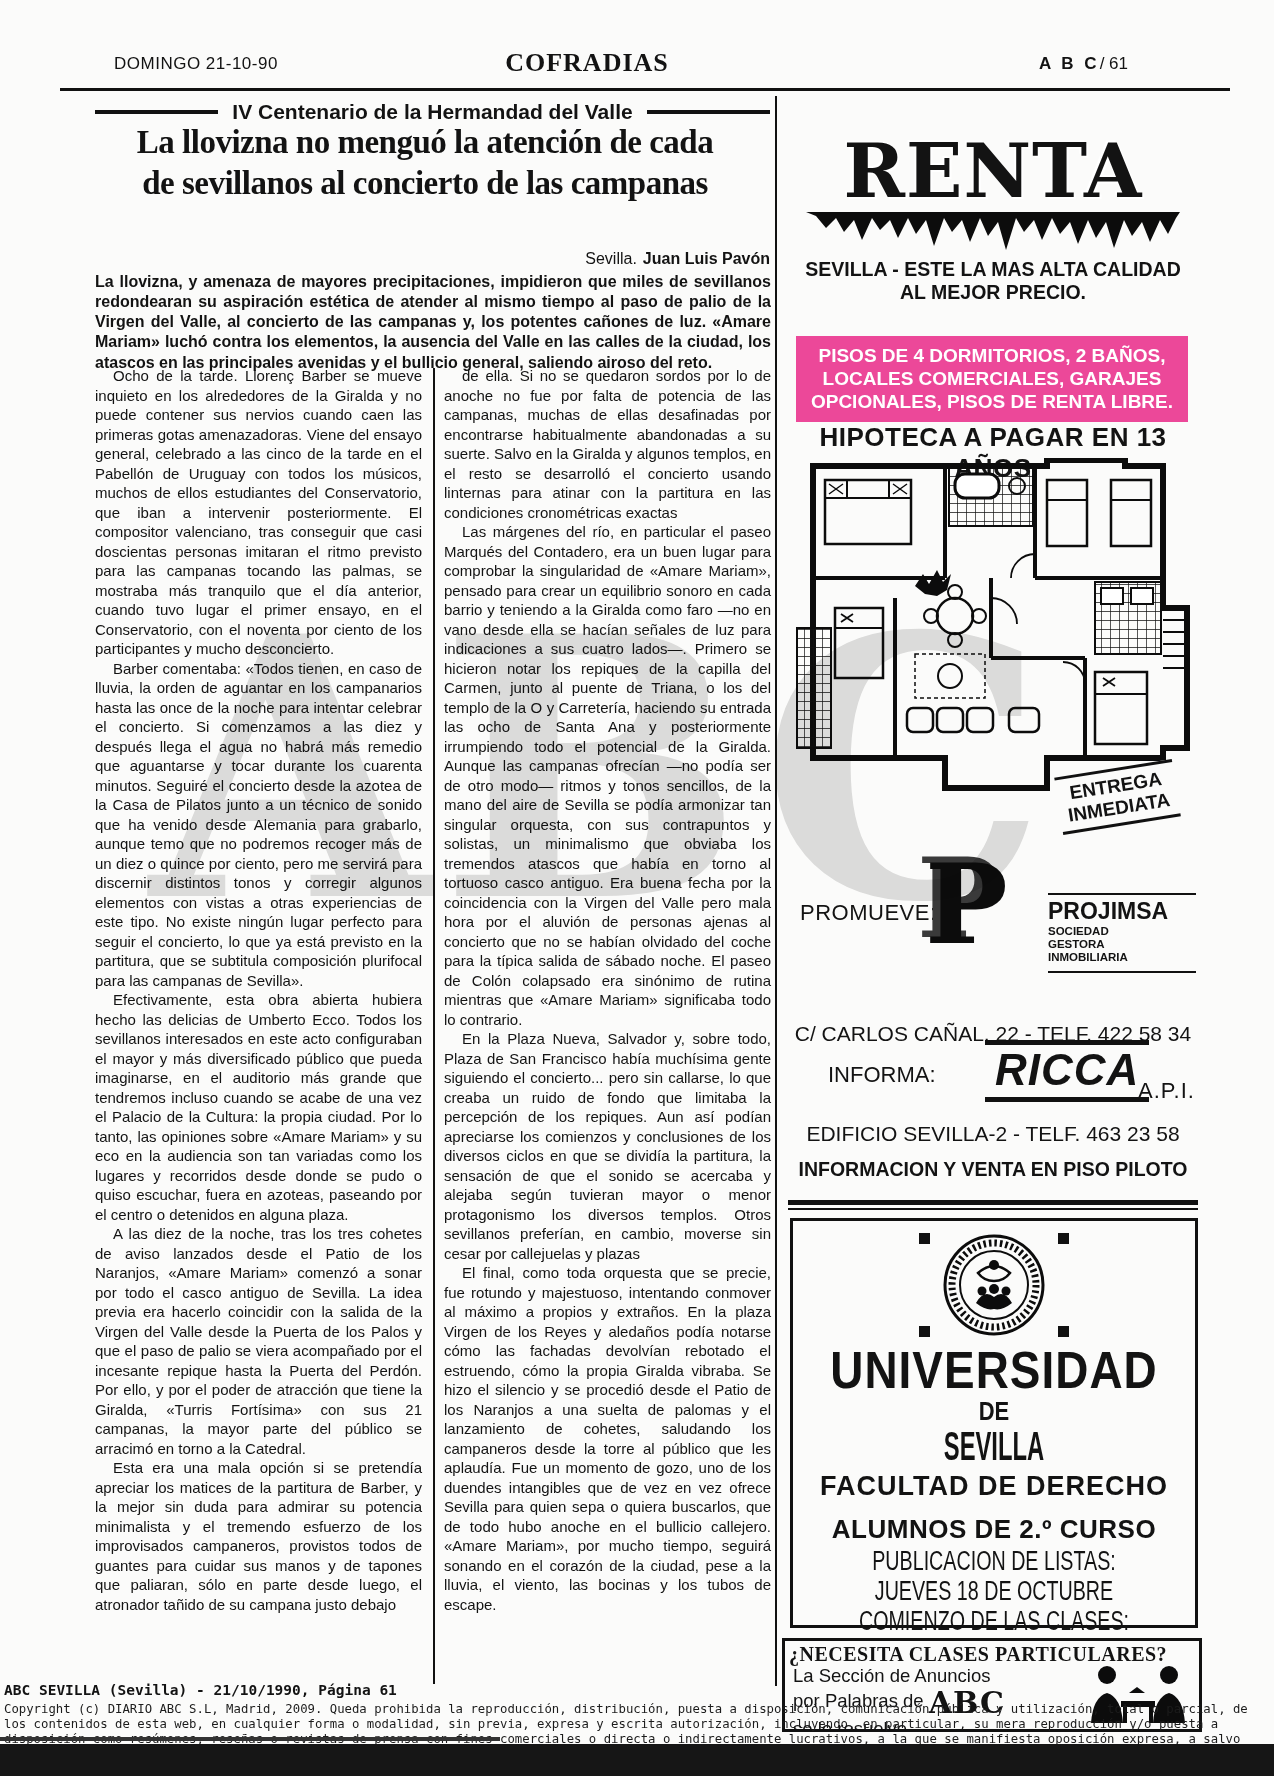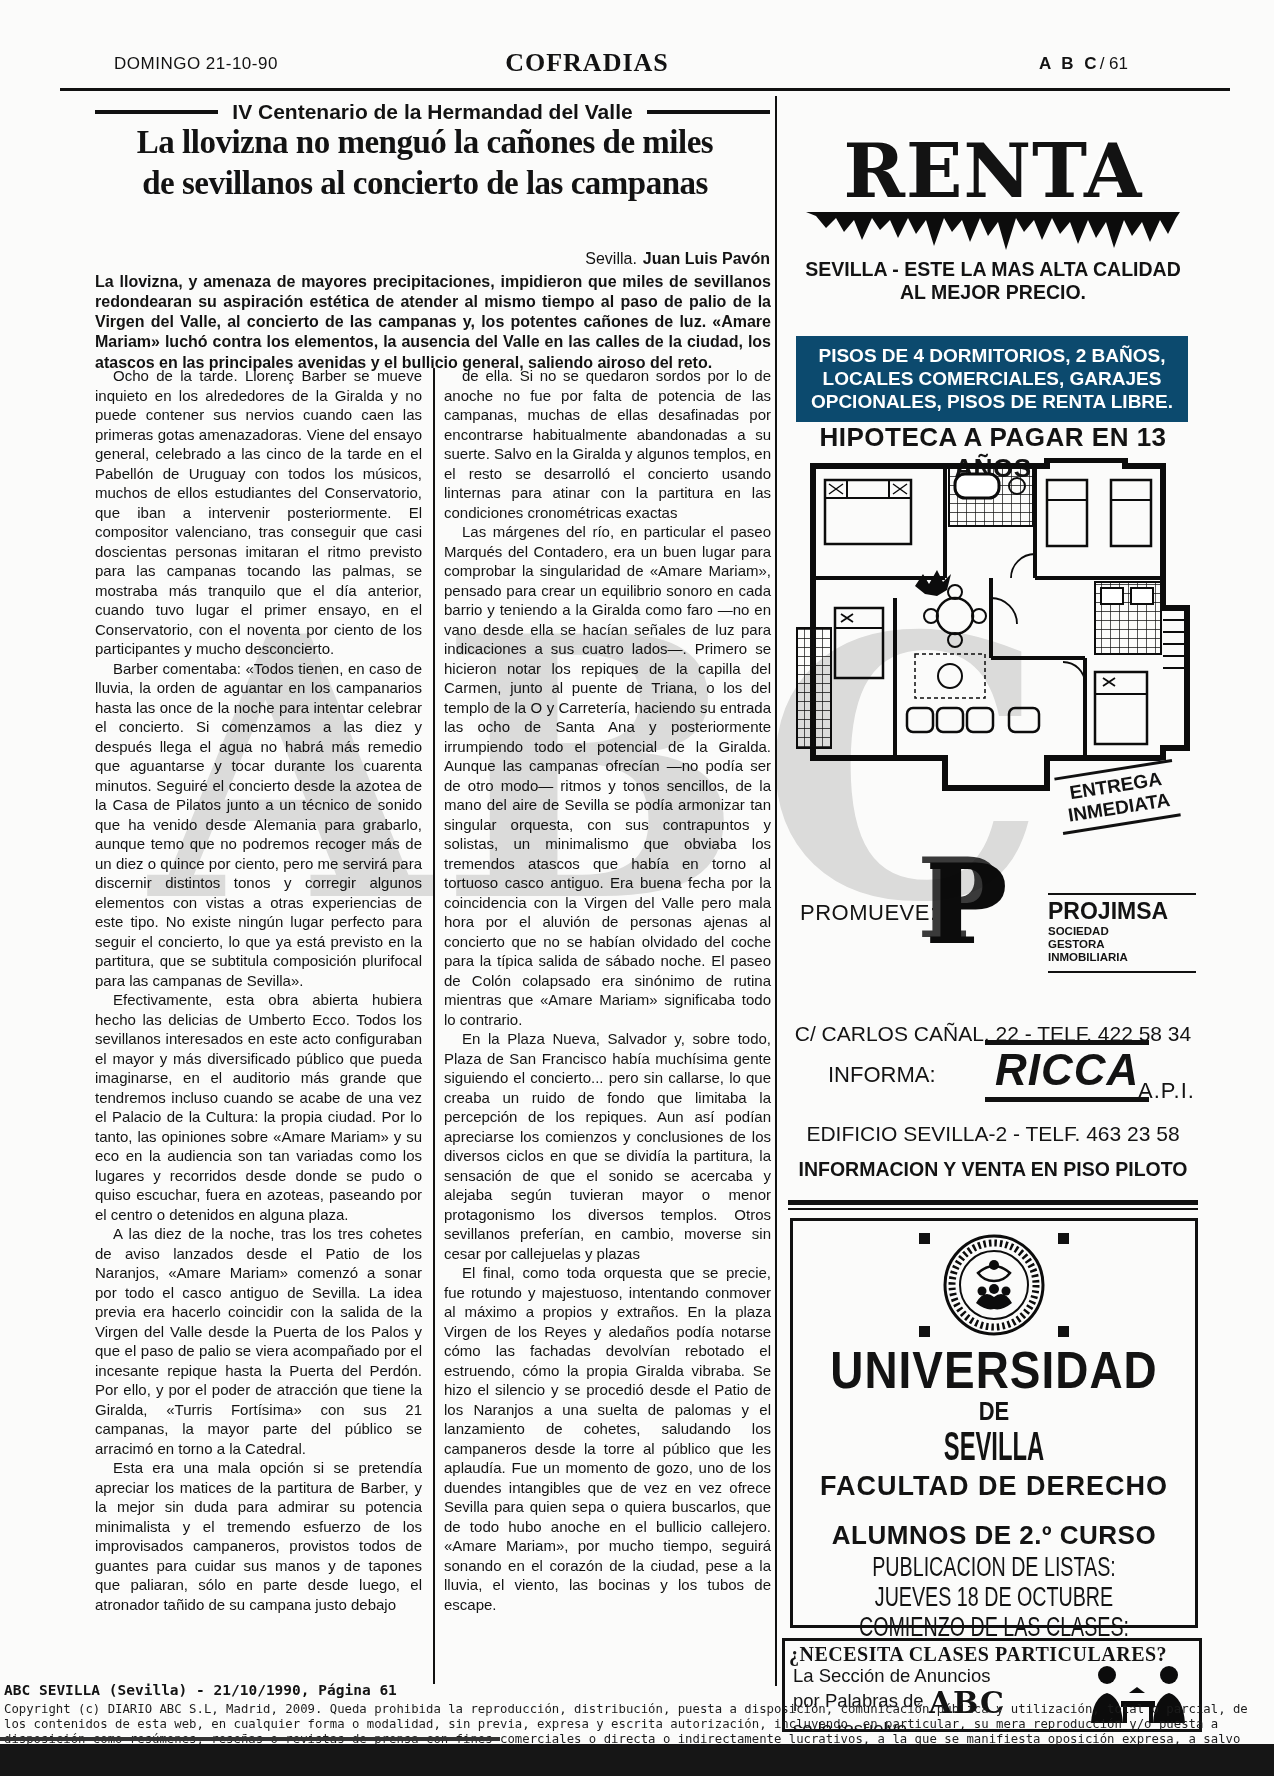--- a/index.html
+++ b/index.html
@@ -34,21 +34,21 @@
   .watermark{position:absolute;left:150px;top:590px;width:900px;text-align:center;z-index:5;
              font-family:"DejaVu Serif",serif;font-weight:bold;font-size:360px;line-height:1;
              color:#9a9a9a;opacity:.32;pointer-events:none;mix-blend-mode:multiply;letter-spacing:10px;}
   
   .ad{position:absolute;left:790px;width:406px;text-align:center;}
   .ad-edificio{top:96px;font-size:40px;letter-spacing:3px;font-weight:normal;}
   .ad-malaga{top:134px;font-family:"DejaVu Serif",serif;font-weight:bold;font-size:74px;letter-spacing:1px;
              line-height:1;text-shadow:2px 2px 0 #fff,-2px -2px 0 #fff;}
   .ad-fringe{top:208px;height:46px;}
   .ad-zone{top:258px;font-weight:bold;font-size:19.5px;line-height:1.18;}
-  .ad-blackbox{top:336px;left:796px;width:380px;background:#0c4a6e;color:#fff;font-weight:bold;
+  .ad-blackbox{top:336px;left:796px;width:380px;background:#ec4899;color:#fff;font-weight:bold;
                font-size:19px;line-height:1.22;padding:8px 6px;}
   .ad-hipoteca{top:422px;font-weight:bold;font-size:26px;letter-spacing:.5px;}
   .floorplan{position:absolute;left:795px;top:458px;}
   .entrega{position:absolute;left:1058px;top:768px;transform:rotate(-9deg);font-weight:bold;
            font-size:19px;line-height:1.15;border-top:3px solid #111;border-bottom:3px solid #111;
            padding:4px 8px;background:#fbfbfa;text-align:center;}
   .promueve{position:absolute;left:800px;top:900px;font-size:22px;letter-spacing:.5px;text-align:left;}
   .plogo{position:absolute;left:925px;top:850px;width:120px;height:140px;}
   .plogo span{font-family:"DejaVu Serif",serif;font-weight:bold;font-size:110px;line-height:1;
               color:#0c0c0c;text-shadow:-8px -6px 0 #3a3a3a;}
@@ -65,21 +65,21 @@
   .dbl-rule{position:absolute;left:788px;width:410px;background:#111;}
   
   .uni-box{position:absolute;left:790px;top:1218px;width:402px;height:404px;border:3px solid #111;
            text-align:center;background:#fbfbfa;}
   .seal-wrap{position:relative;width:150px;height:104px;margin:12px auto 0;}
   .seal-sq{position:absolute;width:11px;height:11px;background:#111;}
   .uni-title{font-weight:bold;font-size:45px;letter-spacing:1px;transform:scale(1.02,1.15);margin-top:8px;}
   .uni-de{font-weight:bold;font-size:22px;transform:scaleY(1.2);margin-top:2px;}
   .uni-city{font-weight:bold;font-size:33px;transform:scale(.72,1.25);margin-top:2px;}
   .uni-fac{font-weight:bold;font-size:27px;letter-spacing:1px;margin-top:6px;transform:scaleY(1.05);}
-  .uni-alu{font-weight:bold;font-size:26px;letter-spacing:.5px;margin-top:18px;}
+  .uni-alu{font-weight:bold;font-size:26px;letter-spacing:.5px;margin-top:12px;}
   .uni-cond{font-size:24px;transform:scale(.82,1.15);margin-top:2px;}
   .uni-date{font-size:22px;transform:scale(.8,1.15);margin-top:12px;}
   
   .cls-box{position:absolute;left:782px;top:1638px;width:414px;height:88px;border:3px solid #111;
            background:#fbfbfa;overflow:hidden;}
   .cls-head{font-family:"Liberation Serif",serif;font-weight:bold;font-size:20px;letter-spacing:.5px;
             padding:2px 4px 0;white-space:nowrap;}
   .cls-line{font-size:18.5px;line-height:1.1;padding-left:8px;text-align:left;}
   .cls-abc{font-family:"DejaVu Serif",serif;font-weight:bold;font-size:30px;vertical-align:-6px;
            letter-spacing:1px;text-shadow:1px 1px 0 #fff,-1px -1px 0 #fff;}
@@ -103,21 +103,21 @@
   <div class="hdr-rule"></div>
 
   <div class="watermark">ABC</div>
 
   <div class="kicker-row">
     <div class="kicker-line"></div>
     <div class="kicker">IV Centenario de la Hermandad del Valle</div>
     <div class="kicker-line"></div>
   </div>
   <div class="headline">
-    <div>La llovizna no menguó la cañones de miles</div>
+    <div>La llovizna no menguó la atención de cada</div>
     <div>de sevillanos al concierto de las campanas</div>
   </div>
   <div class="byline">
     <span>Sevilla.</span><b>Juan Luis Pavón</b>
   </div>
   <div class="lead">La llovizna, y amenaza de mayores precipitaciones, impidieron que miles de sevillanos redondearan su aspiración estética de atender al mismo tiempo al paso de palio de la Virgen del Valle, al concierto de las campanas y, los potentes cañones de luz. «Amare Mariam» luchó contra los elementos, la ausencia del Valle en las calles de la ciudad, los atascos en las principales avenidas y el bullicio general, saliendo airoso del reto.</div>
 
   <div class="col col1">
     <p>Ocho de la tarde. Llorenç Barber se mueve inquieto en los alrededores de la Giralda y no puede contener sus nervios cuando caen las primeras gotas amenazadoras. Viene del ensayo general, celebrado a las cinco de la tarde en el Pabellón de Uruguay con todos los músicos, muchos de ellos estudiantes del Conservatorio, que iban a intervenir posteriormente. El compositor valenciano, tras conseguir que casi doscientas personas imitaran el ritmo previsto para las campanas tocando las palmas, se mostraba más tranquilo que el día anterior, cuando tuvo lugar el primer ensayo, en el Conservatorio, con el noventa por ciento de los participantes y mucho desconcierto.</p>
     <p>Barber comentaba: «Todos tienen, en caso de lluvia, la orden de aguantar en los campanarios hasta las once de la noche para intentar celebrar el concierto. Si comenzamos a las diez y después llega el agua no habrá más remedio que aguantarse y tocar durante los cuarenta minutos. Seguiré el concierto desde la azotea de la Casa de Pilatos junto a un técnico de sonido que ha venido desde Alemania para grabarlo, aunque temo que no podremos recoger más de un diez o quince por ciento, pero me servirá para discernir distintos tonos y corregir algunos elementos con vistas a otras experiencias de este tipo. No existe ningún lugar perfecto para seguir el concierto, lo que ya está previsto en la partitura, que se subtitula composición plurifocal para las campanas de Sevilla».</p>

